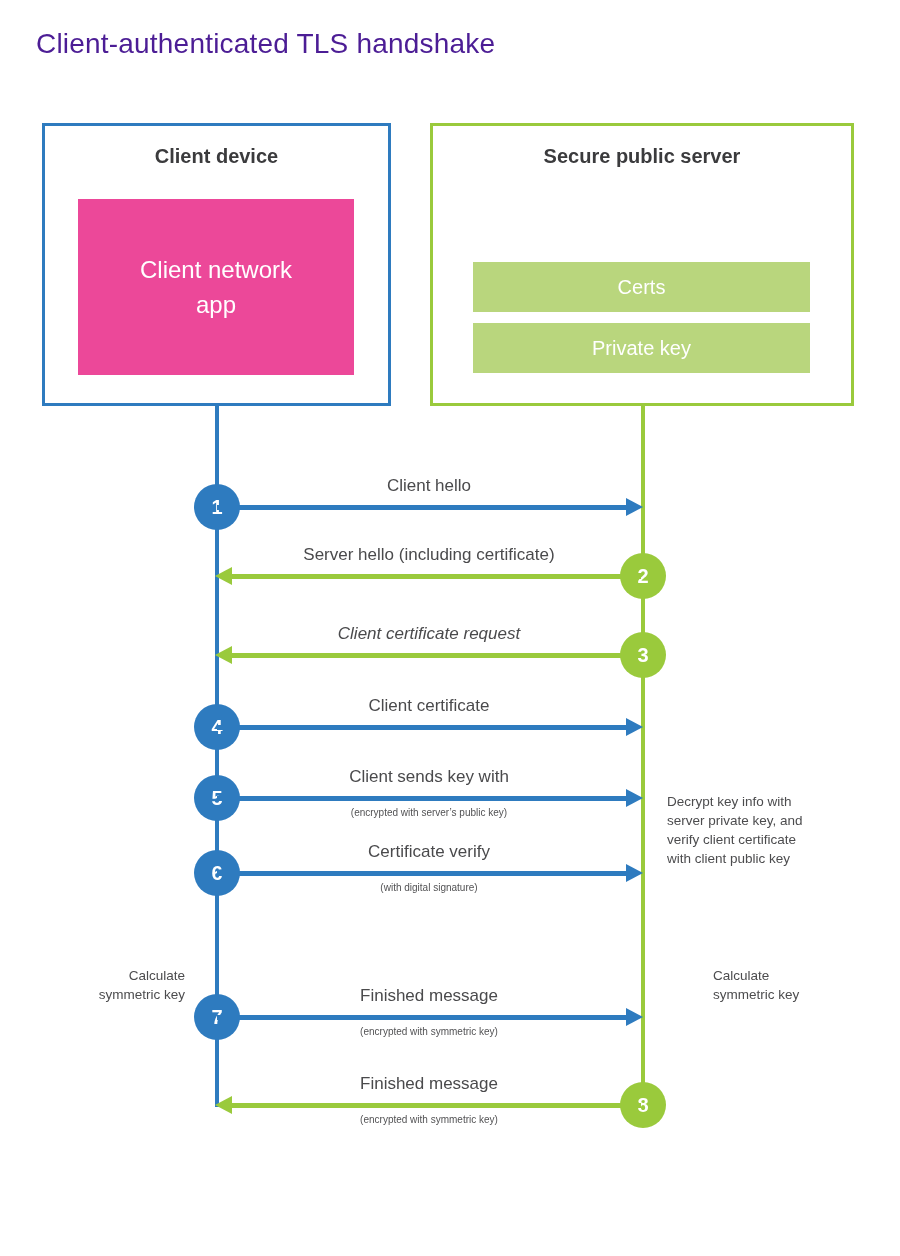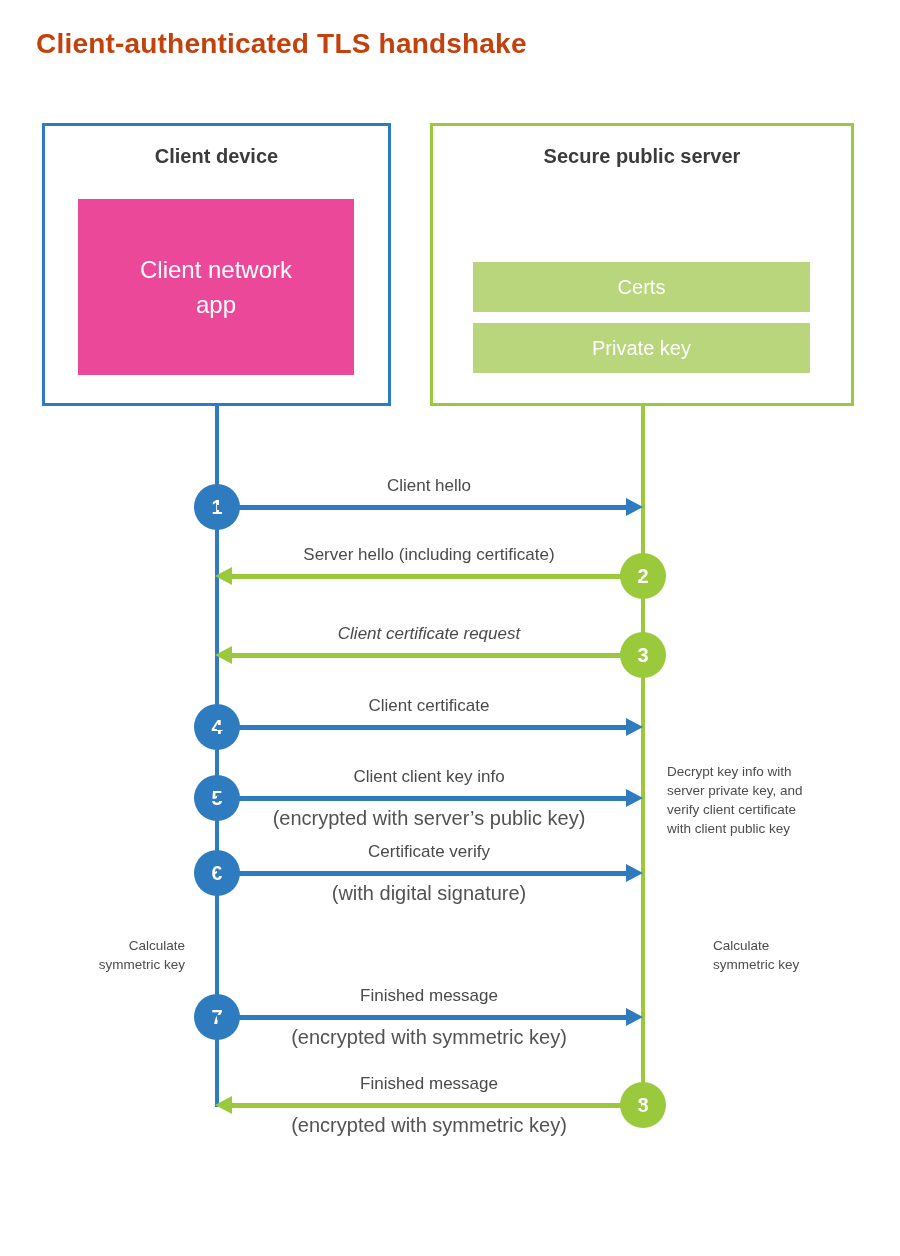--- a/index.html
+++ b/index.html
@@ -1,20 +1,20 @@
 <!DOCTYPE html>
 <html><head>
 <meta charset="utf-8">
 <style>
   html,body { margin:0; padding:0; background:#ffffff; }
   body { font-family:"Liberation Sans","DejaVu Sans",sans-serif; }
   .canvas { position:relative; width:900px; height:1256px; background:#ffffff; overflow:hidden; }
 
-  .page-title { position:absolute; left:36px; top:28px; font-size:28px; font-weight:700;
-                color:#c2410c; letter-spacing:.2px; }
+  .page-title { position:absolute; left:36px; top:28px; font-size:28px; font-weight:400;
+                color:#4c1d95; letter-spacing:.2px; }
 
   .entity-box { position:absolute; top:123px; height:283px; background:#fff; box-sizing:border-box; }
   .client-box { left:42px;  width:349px; border:3px solid #2e7bbf; }
   .server-box { left:430px; width:424px; border:3px solid #9aca3c; }
   .entity-title { position:absolute; top:19px; left:0; width:100%; text-align:center;
                   font-size:20px; font-weight:700; color:#3b3b3d; }
 
   .app-box { position:absolute; left:78px; top:199px; width:276px; height:176px; background:#ec4899;
              color:#fff; font-size:24px; line-height:35px; text-align:center; white-space:pre-line;
              display:flex; align-items:center; justify-content:center; }
@@ -42,23 +42,23 @@
   .arrow.right .head { right:-2px; border-left:17px solid; }
   .arrow.left  .head { left:-2px;  border-right:17px solid; }
   .arrow.blue  .shaft { background:#2e7bbf; }
   .arrow.green .shaft { background:#9aca3c; }
   .arrow.blue.right .head  { border-left-color:#2e7bbf; }
   .arrow.green.left .head  { border-right-color:#9aca3c; }
 
   .msg    { position:absolute; left:217px; width:424px; text-align:center;
             font-size:17px; color:#4a4a4c; }
   .submsg { position:absolute; left:217px; width:424px; text-align:center;
-            font-size:20px; color:#525254; }
+            font-size:10px; color:#525254; }
 
-  .note { position:absolute; font-size:13.5px; line-height:19px; color:#4c4c4e; white-space:pre-line; }
+  .note { position:absolute; font-size:13.5px; line-height:19px; color:#4c4c4e; white-space:pre-line;margin-top:30px; }
   .note-decrypt    { left:667px; top:762px; width:175px; text-align:left; }
   .note-calc-left  { left:45px;  top:936px; width:140px; text-align:right; }
   .note-calc-right { left:713px; top:936px; width:140px; text-align:left; }
 </style>
 </head>
 <body>
 
 <div class="canvas">
 
   <div class="page-title">Client-authenticated TLS handshake</div>
@@ -111,21 +111,21 @@
         <div class="head"></div>
       </div>
       <div class="msg" style="top: 696px;">Client certificate</div>
       <div class="step-circle blue" style="left: 194px; top: 775px;">
         <span>5</span>
       </div>
       <div class="arrow blue right" style="top: 798px;">
         <div class="shaft"></div>
         <div class="head"></div>
       </div>
-      <div class="msg" style="top: 767px;">Client client key info</div>
+      <div class="msg" style="top: 767px;">Client sends key with</div>
       <div class="submsg" style="top: 807px;">(encrypted with server’s public key)</div>
       <div class="step-circle blue" style="left: 194px; top: 850px;">
         <span>6</span>
       </div>
       <div class="arrow blue right" style="top: 873px;">
         <div class="shaft"></div>
         <div class="head"></div>
       </div>
       <div class="msg" style="top: 842px;">Certificate verify</div>
       <div class="submsg" style="top: 882px;">(with digital signature)</div>

